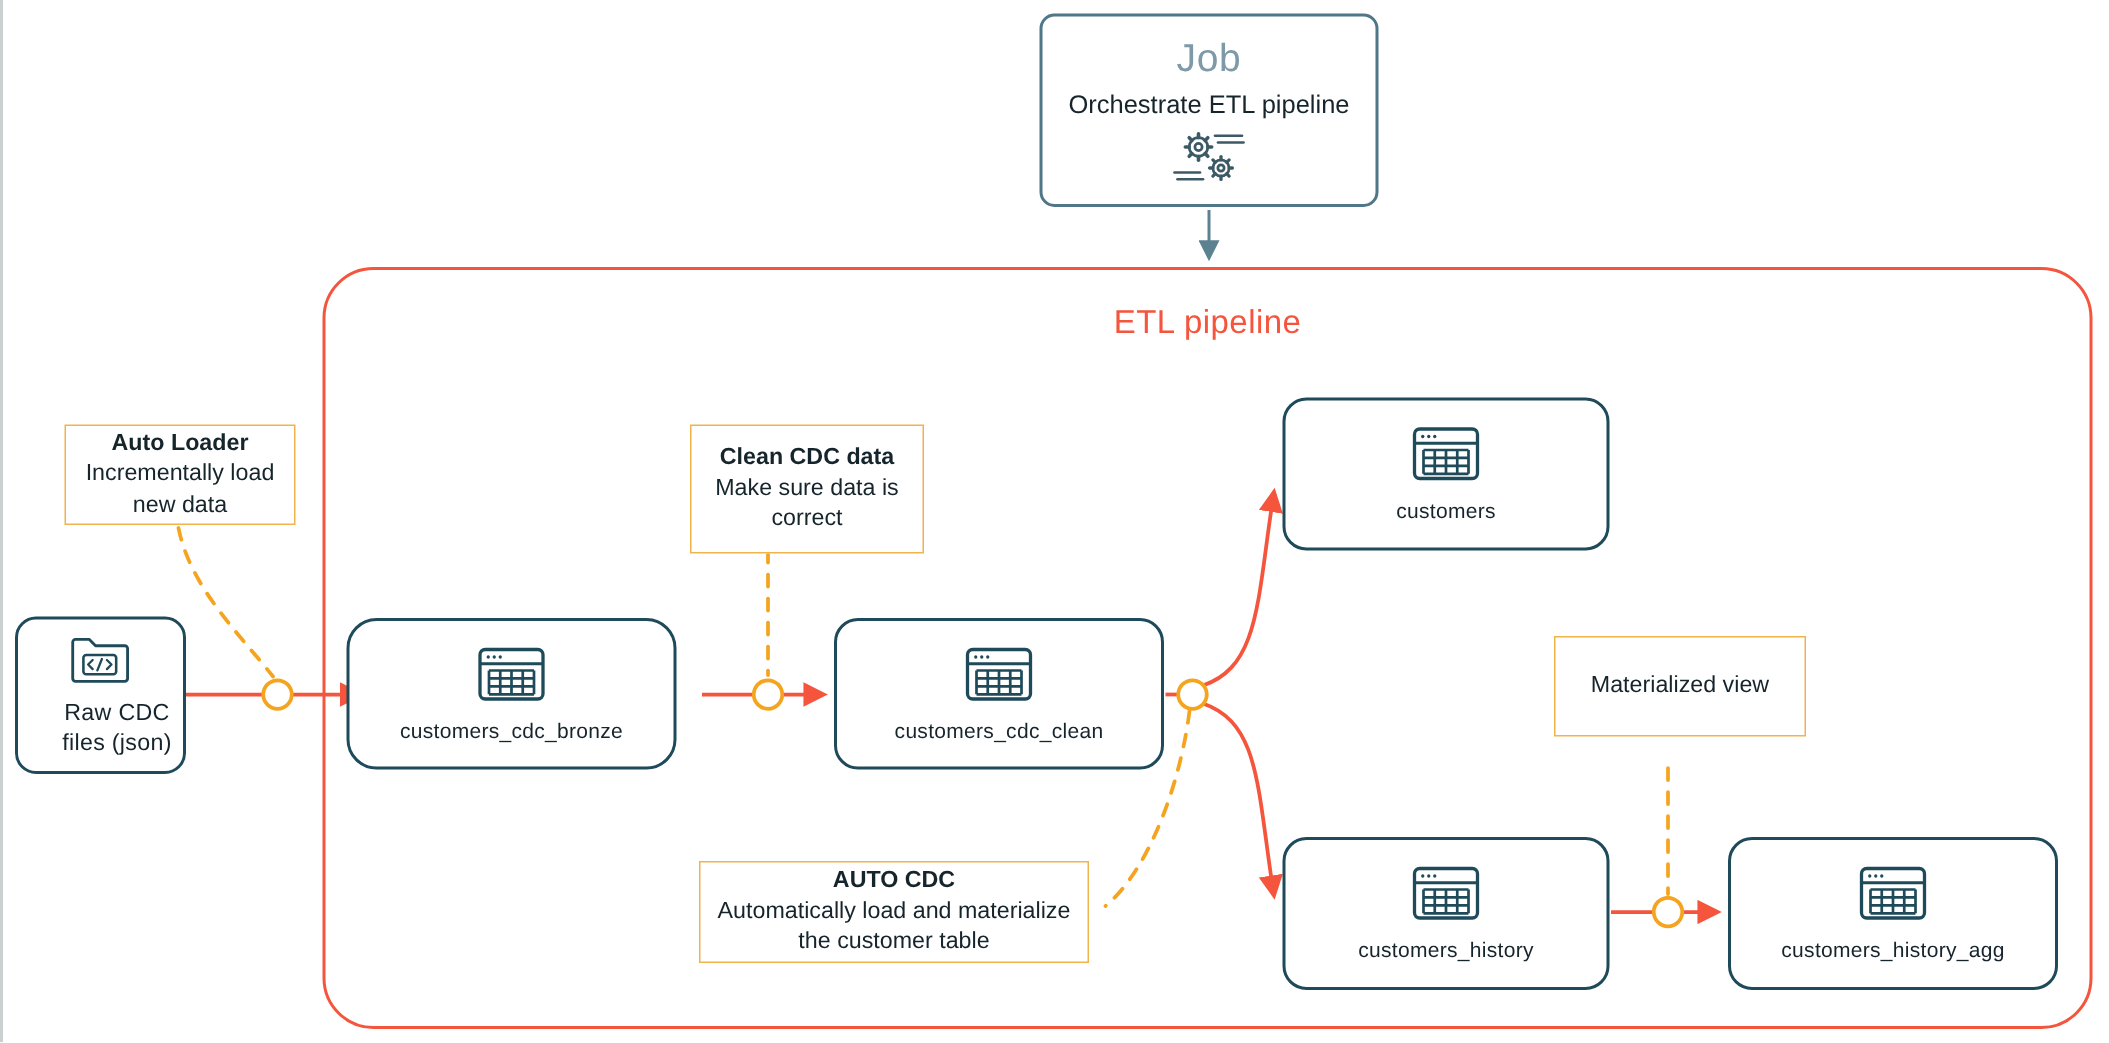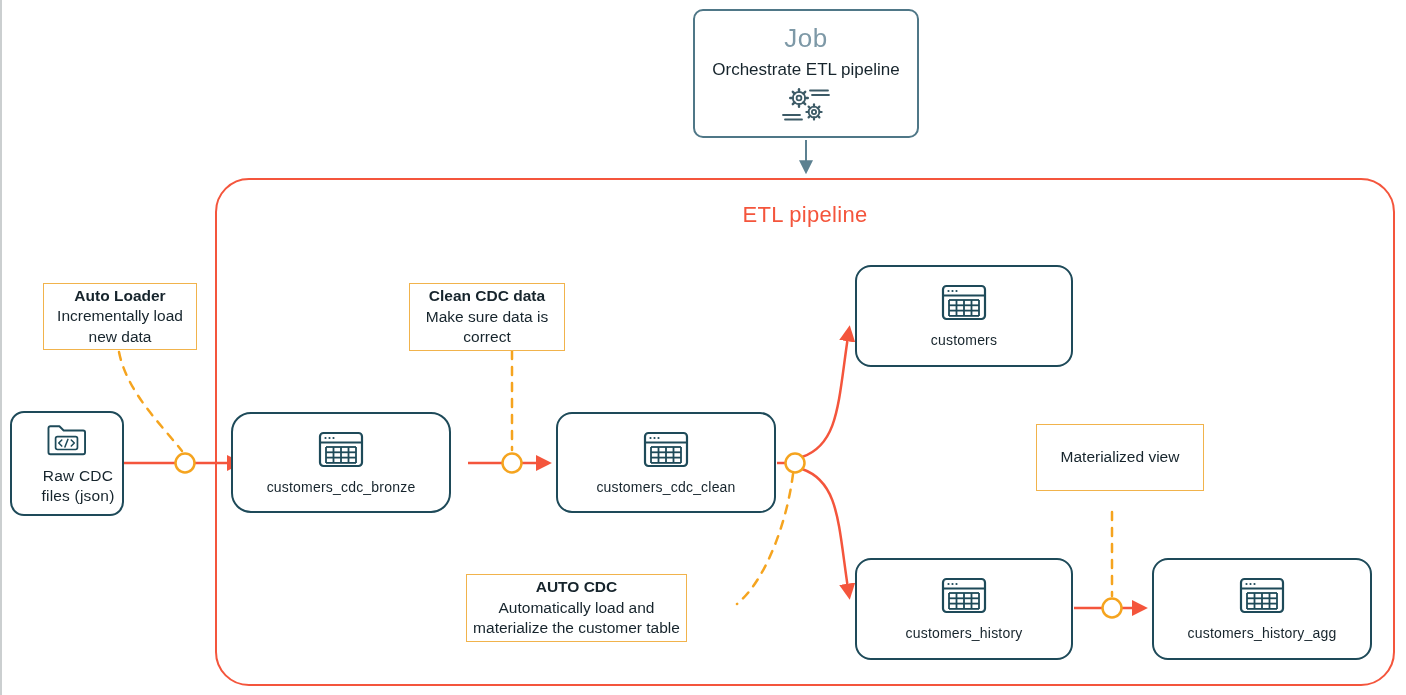--- a/index.html
+++ b/index.html
@@ -198,26 +198,26 @@
         <use href="#tbl-icon"></use>
       </svg>
     <div class="node-label">customers_history_agg</div>
   </div>
 
   <div class="note" style="left:43px;top:283px;width:154px;height:67px;">
     <b>Auto Loader</b>
     <span>Incrementally load new data</span>
   </div>
 
-  <div class="note" style="left:409px;top:283px;width:156px;height:68px;">
+  <div class="note" style="left:460px;top:283px;width:156px;height:86px;">
     <b>Clean CDC data</b>
     <span>Make sure data is correct</span>
   </div>
 
-  <div class="note" style="left:466px;top:574px;width:221px;height:68px;">
+  <div class="note" style="left:466px;top:574px;width:260px;height:68px;">
     <b>AUTO CDC</b>
     <span>Automatically load and materialize the customer table</span>
   </div>
 
   <div class="note" style="left:1036px;top:424px;width:168px;height:67px;">
     <span>Materialized view</span>
   </div>
 
 </div>
 

